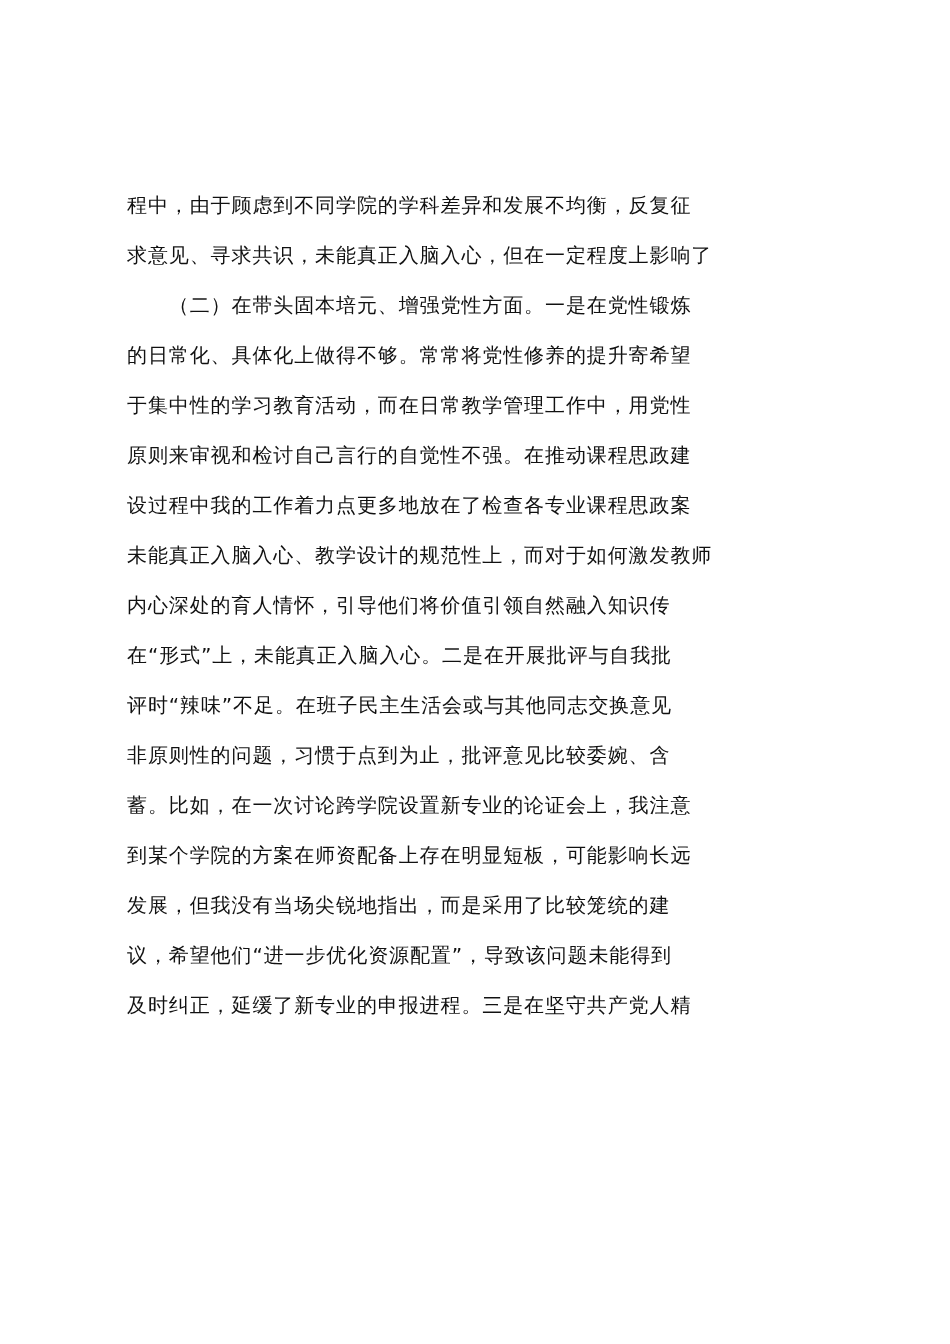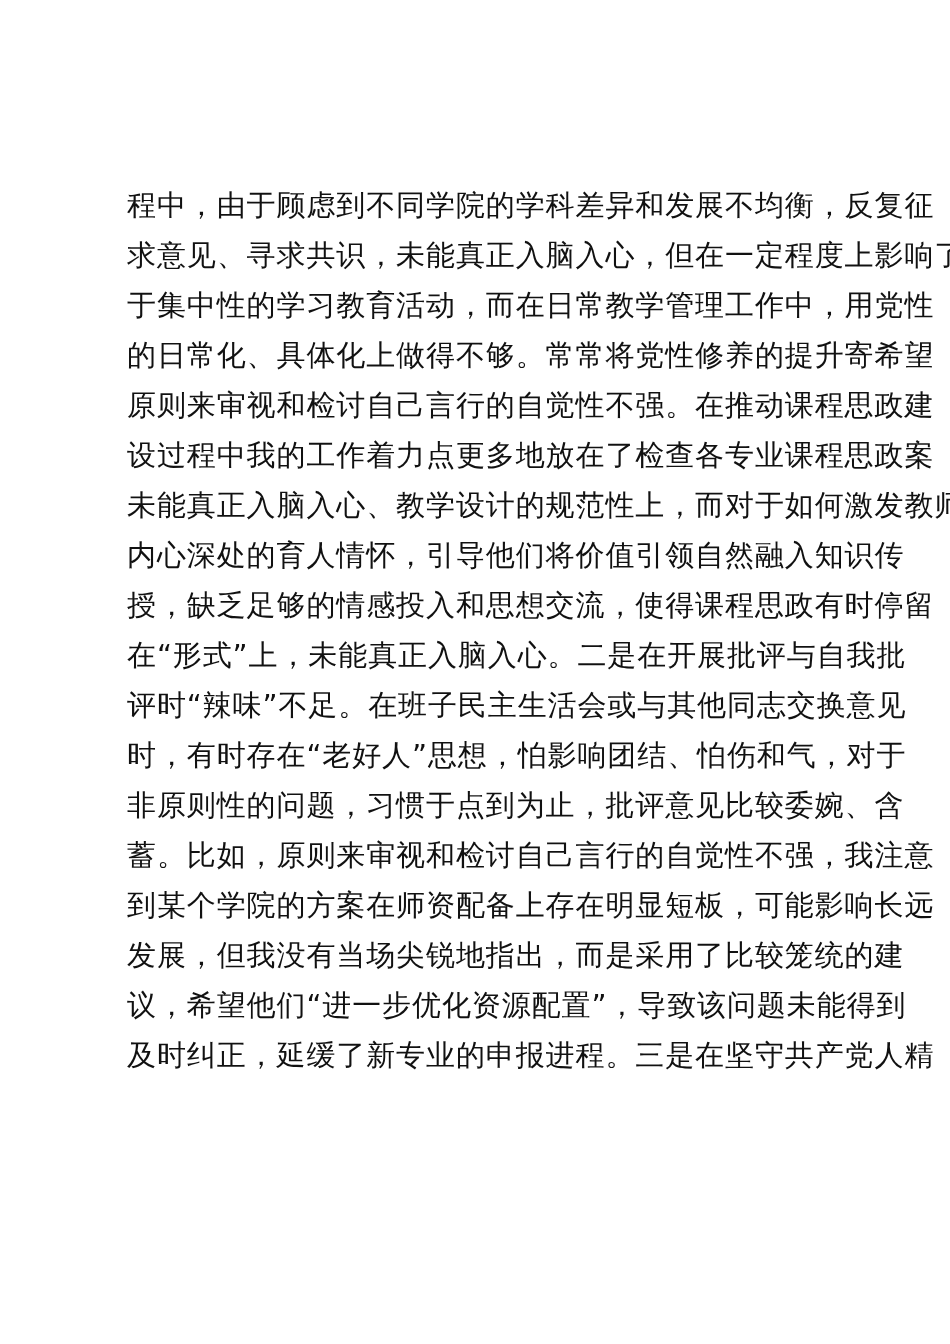--- a/index.html
+++ b/index.html
@@ -24,43 +24,42 @@
     .content {
       position: absolute;
       left: 127px;
       top: 180px;
       width: 700px;
     }
     .line {
       height: 50px;
       line-height: 50px;
       font-family: "DejaVu Sans", "Liberation Sans", sans-serif;
-      font-size: 29px;
+      font-size: 20px;
       color: #111111;
       white-space: nowrap;
       letter-spacing: 0.9px;
     }
   </style>
 </head>
 <body>
 
 <div class="page">
   <div class="content">
     <div class="line">程中，由于顾虑到不同学院的学科差异和发展不均衡，反复征</div>
     <div class="line">求意见、寻求共识，未能真正入脑入心，但在一定程度上影响了</div>
+    <div class="line">　　（二）在带头固本培元、增强党性方面。一是在党性锻炼</div>
+    <div class="line">的日常化、具体化上做得不够。常常将党性修养的提升寄希望</div>
     <div class="line">于集中性的学习教育活动，而在日常教学管理工作中，用党性</div>
-    <div class="line">的日常化、具体化上做得不够。常常将党性修养的提升寄希望</div>
     <div class="line">原则来审视和检讨自己言行的自觉性不强。在推动课程思政建</div>
     <div class="line">设过程中我的工作着力点更多地放在了检查各专业课程思政案</div>
     <div class="line">未能真正入脑入心、教学设计的规范性上，而对于如何激发教师</div>
     <div class="line">内心深处的育人情怀，引导他们将价值引领自然融入知识传</div>
-    <div class="line">授，缺乏足够的情感投入和思想交流，使得课程思政有时停留</div>
     <div class="line">在“形式”上，未能真正入脑入心。二是在开展批评与自我批</div>
     <div class="line">评时“辣味”不足。在班子民主生活会或与其他同志交换意见</div>
-    <div class="line">时，有时存在“老好人”思想，怕影响团结、怕伤和气，对于</div>
     <div class="line">非原则性的问题，习惯于点到为止，批评意见比较委婉、含</div>
-    <div class="line">蓄。比如，原则来审视和检讨自己言行的自觉性不强，我注意</div>
+    <div class="line">蓄。比如，在一次讨论跨学院设置新专业的论证会上，我注意</div>
     <div class="line">到某个学院的方案在师资配备上存在明显短板，可能影响长远</div>
     <div class="line">发展，但我没有当场尖锐地指出，而是采用了比较笼统的建</div>
     <div class="line">议，希望他们“进一步优化资源配置”，导致该问题未能得到</div>
     <div class="line">及时纠正，延缓了新专业的申报进程。三是在坚守共产党人精</div>
   </div>
 </div>
 
 </body></html>

